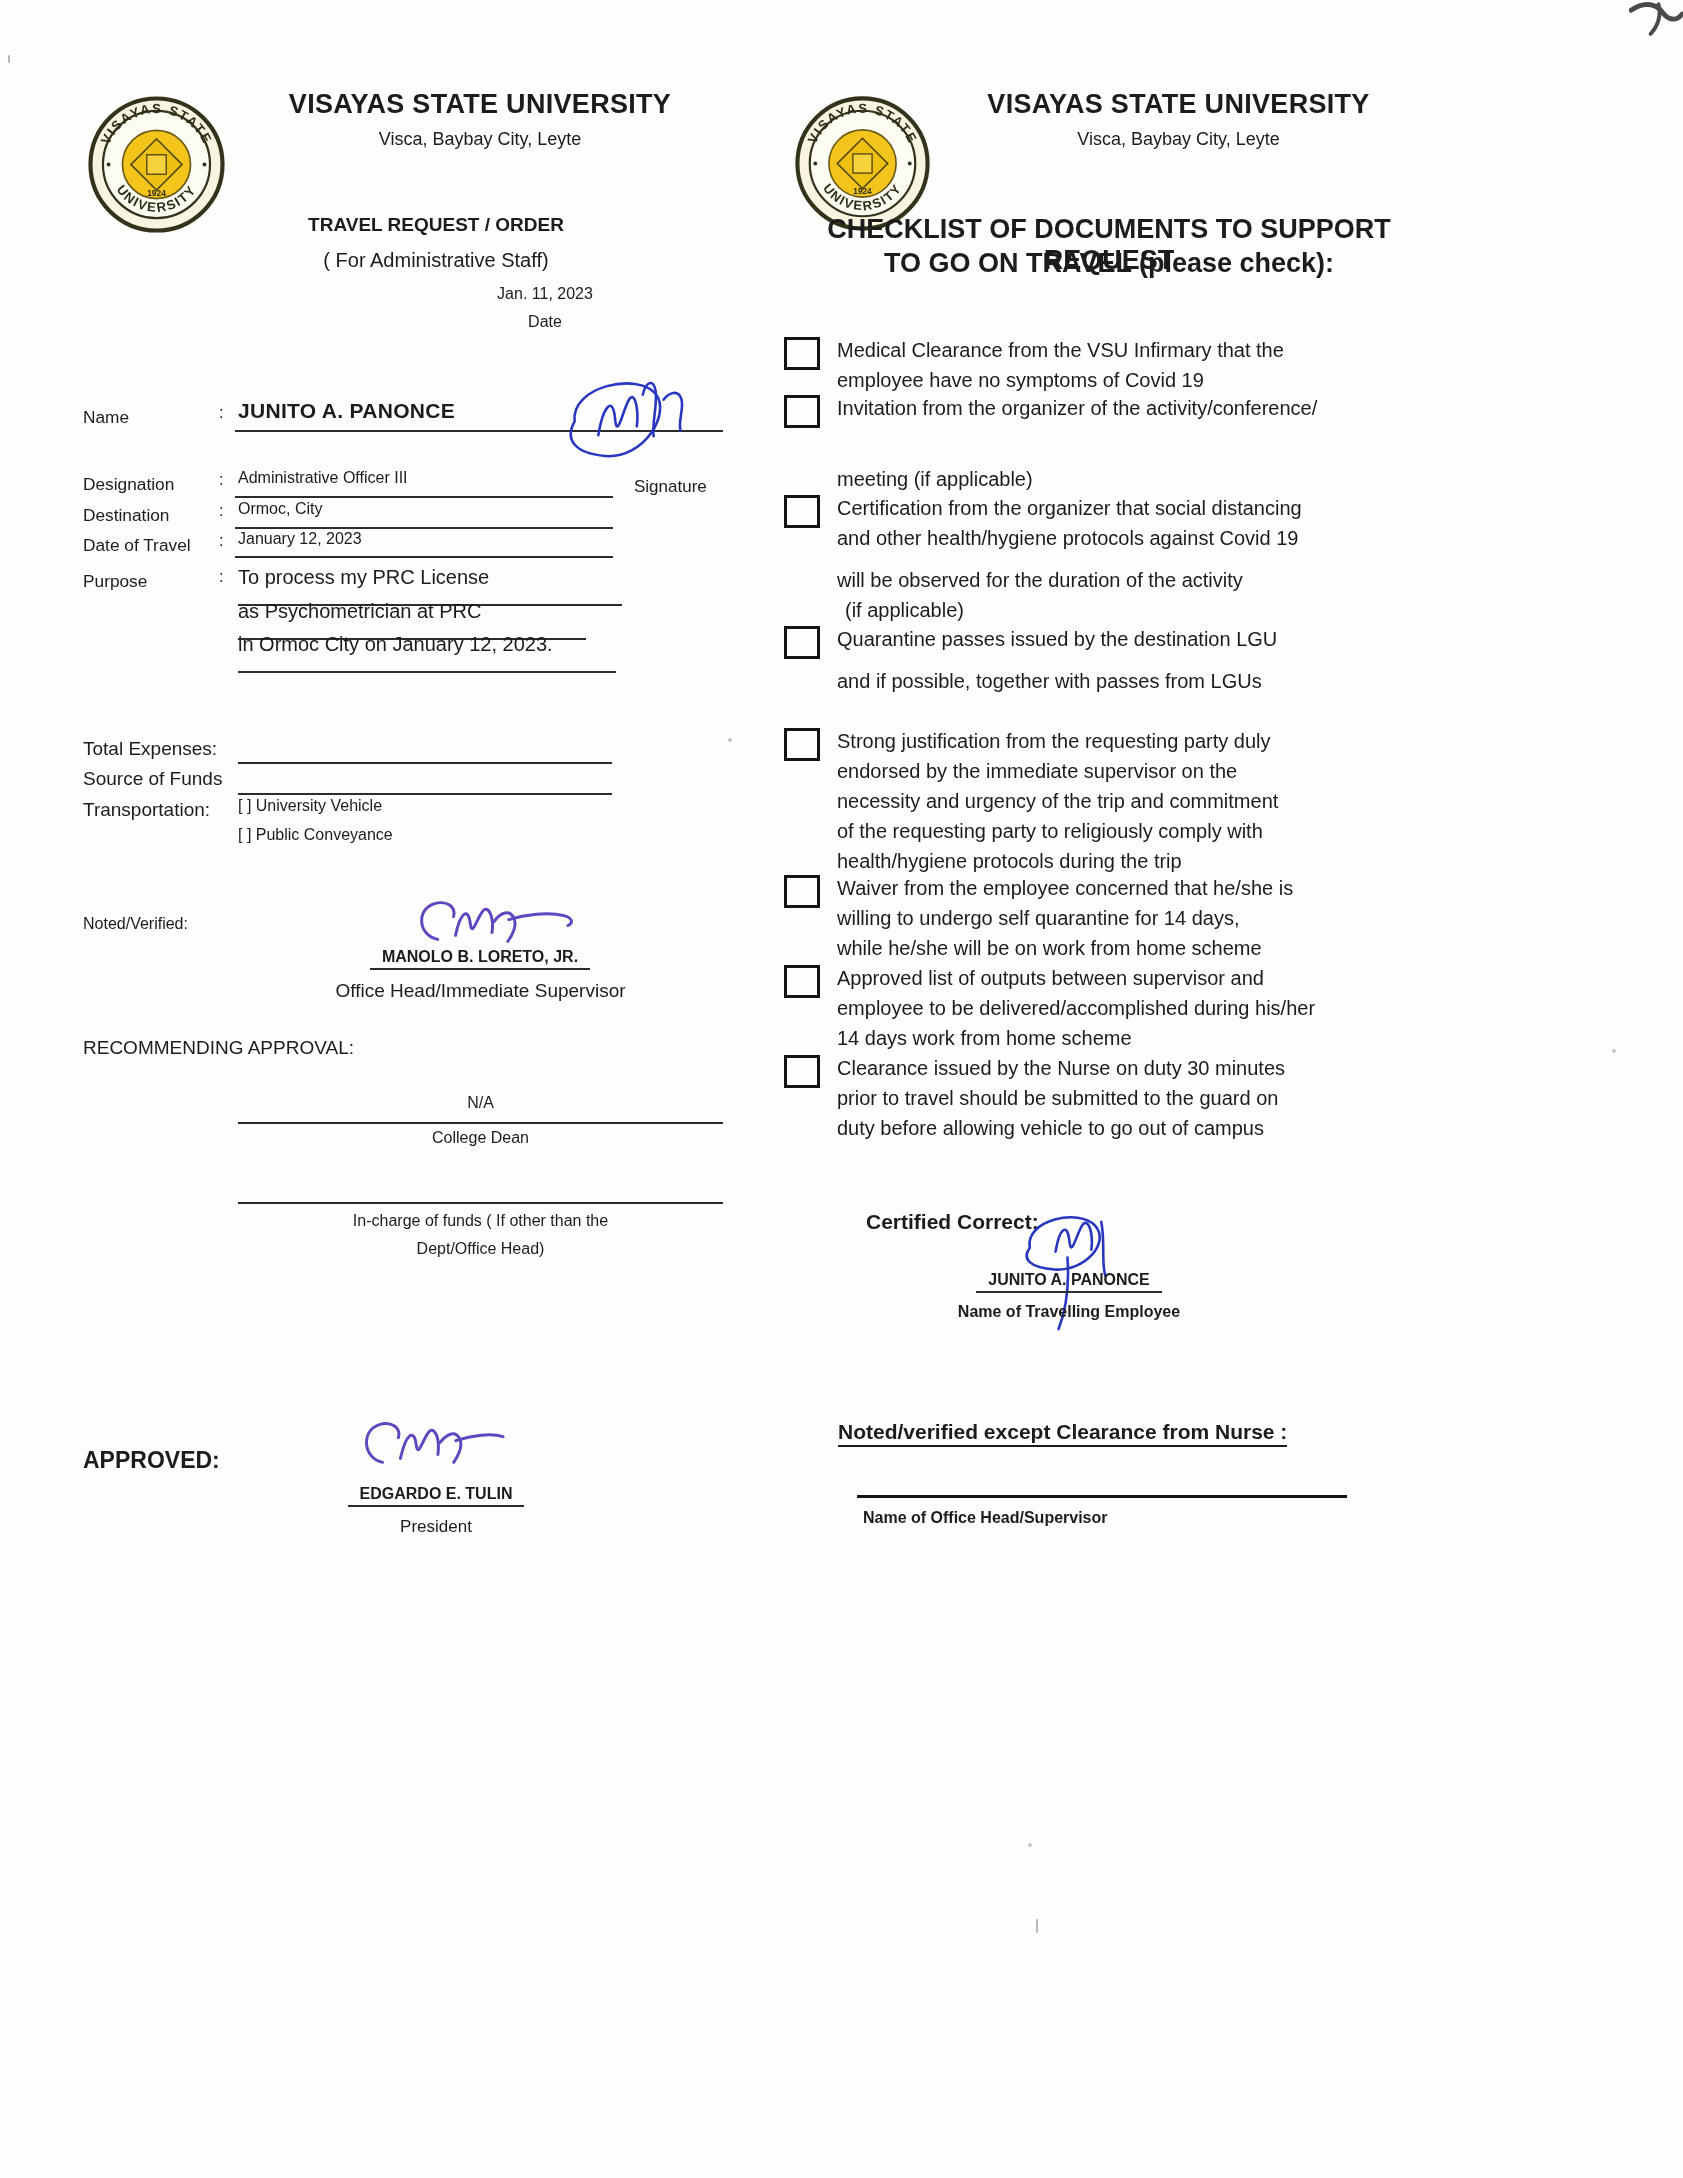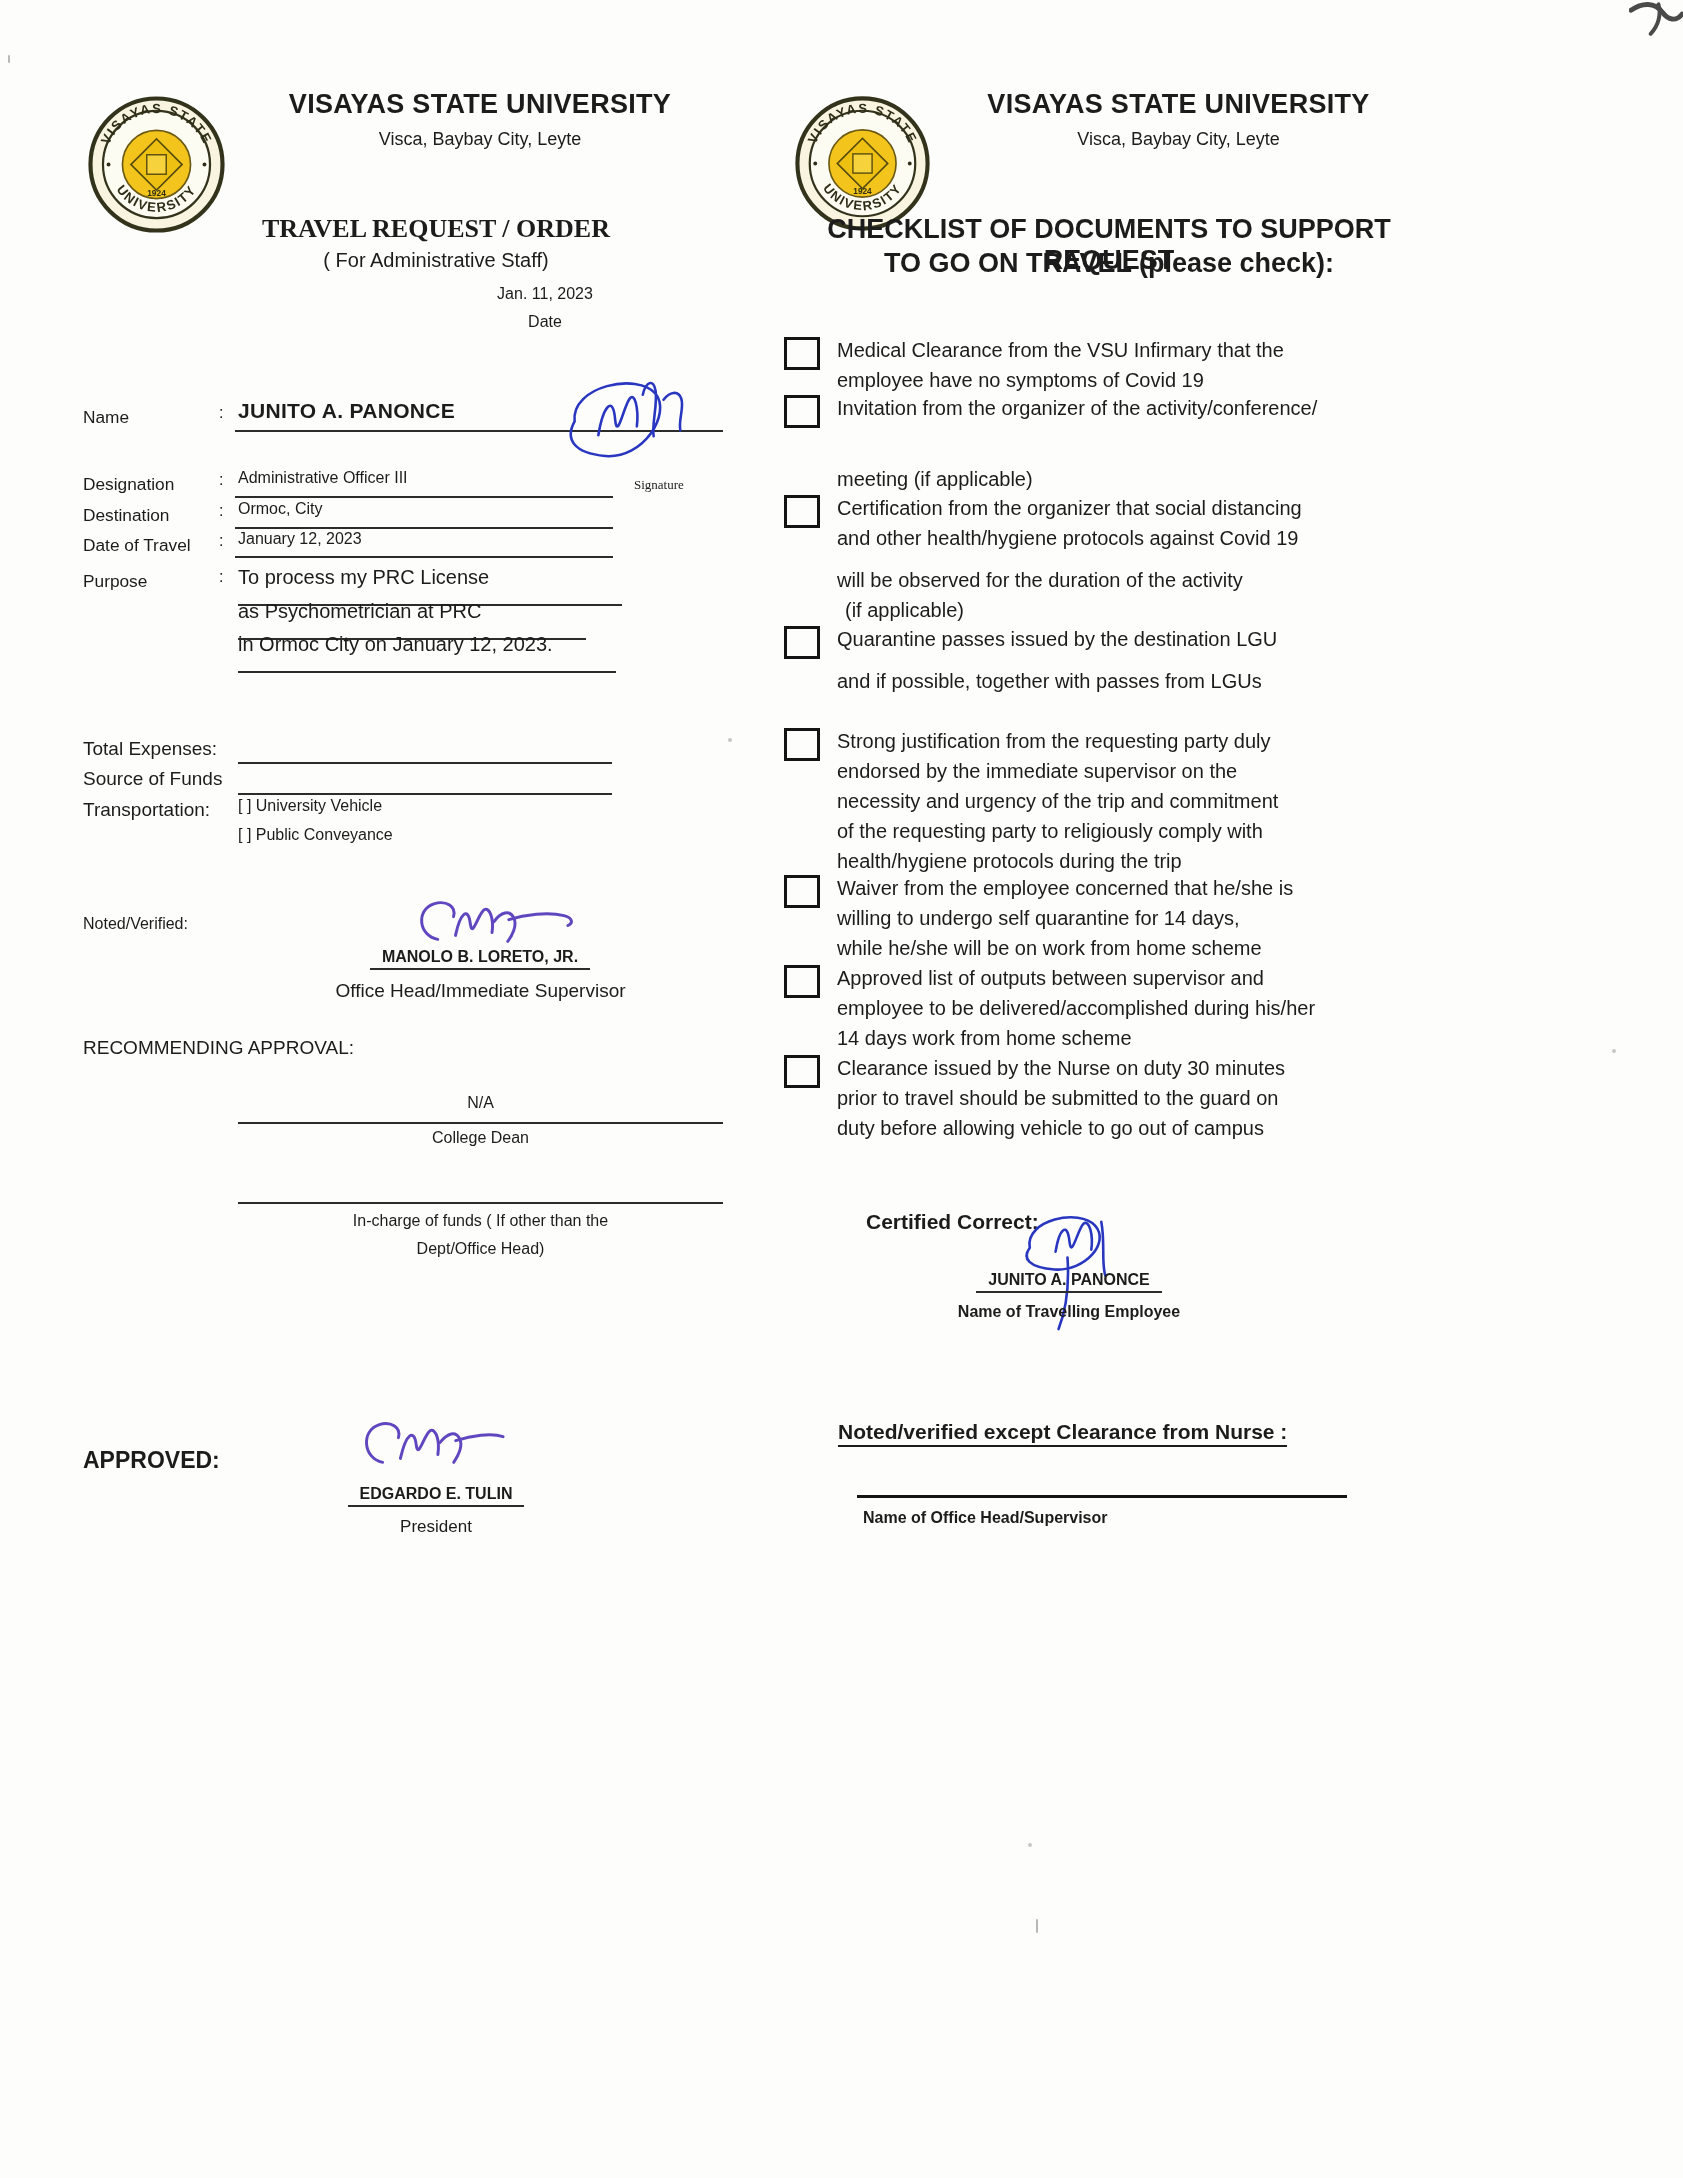--- a/index.html
+++ b/index.html
@@ -4,23 +4,23 @@
 <style>
   *{margin:0;padding:0;box-sizing:border-box;}
   html,body{background:#ffffff;}
   .page{position:relative;width:1683px;height:2178px;background:#fdfdfb;
         font-family:"Liberation Sans",sans-serif;color:#1c1c1c;overflow:hidden;}
   .abs{position:absolute;}
   .c{text-align:center;}
   .b{font-weight:bold;}
   .univ-title{font-size:27px;font-weight:bold;letter-spacing:0.3px;}
   .univ-addr{font-size:18px;}
-  .form-title{font-size:26px;font-weight:bold;font-family:Liberation Serif, serif;}
+  .form-title{font-size:19px;font-weight:bold;}
   .form-sub{font-size:20px;}
-  .small{font-size:13px;font-family:Liberation Serif, serif;}
+  .small{font-size:17px;}
   .lbl{font-size:17.3px;}
   .lbl19{font-size:19px;}
   .val{font-size:16px;}
   .val-b{font-size:21px;font-weight:bold;letter-spacing:0.3px;}
   .uline{height:0;border-bottom:2px solid #2c2c2c;}
   .uline-heavy{height:0;border-top:3px solid #151515;}
   .pline{border-bottom:2px solid #2c2c2c;padding-bottom:15px;font-size:20px;}
   .uspan{display:inline-block;border-bottom:2px solid #2c2c2c;padding:0 12px 2px;}
   .chk-title{font-size:27px;font-weight:bold;}
   .check-item{position:absolute;left:784px;width:645px;padding-left:53px;

